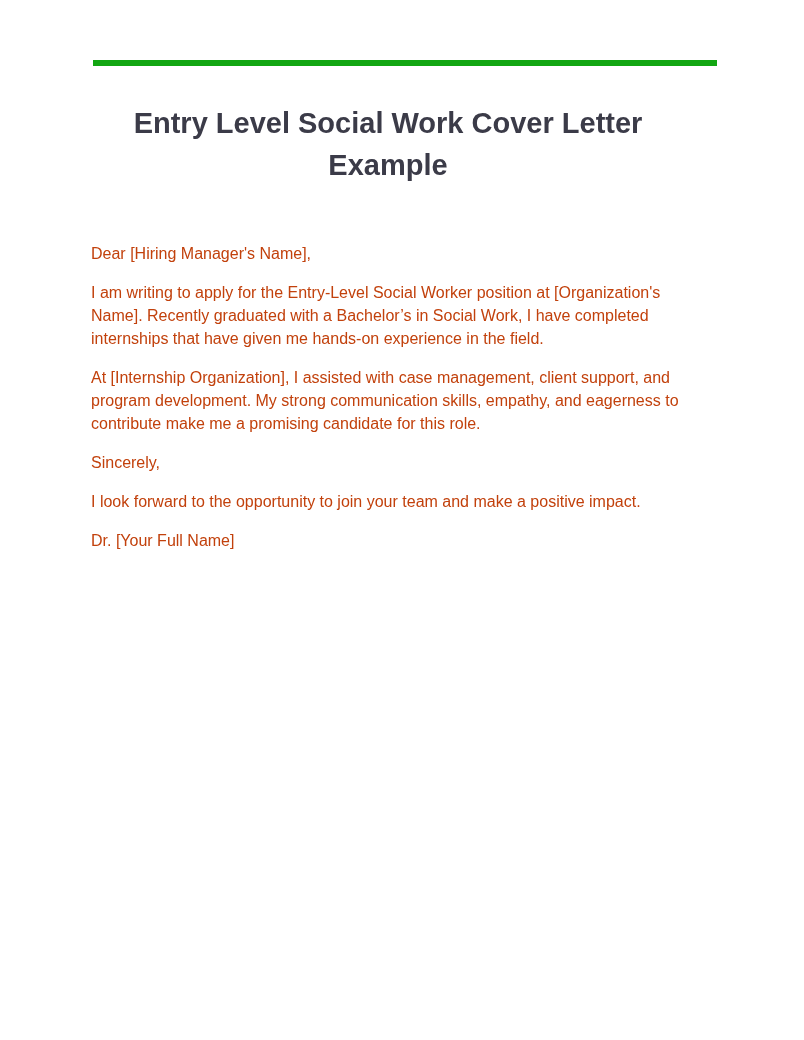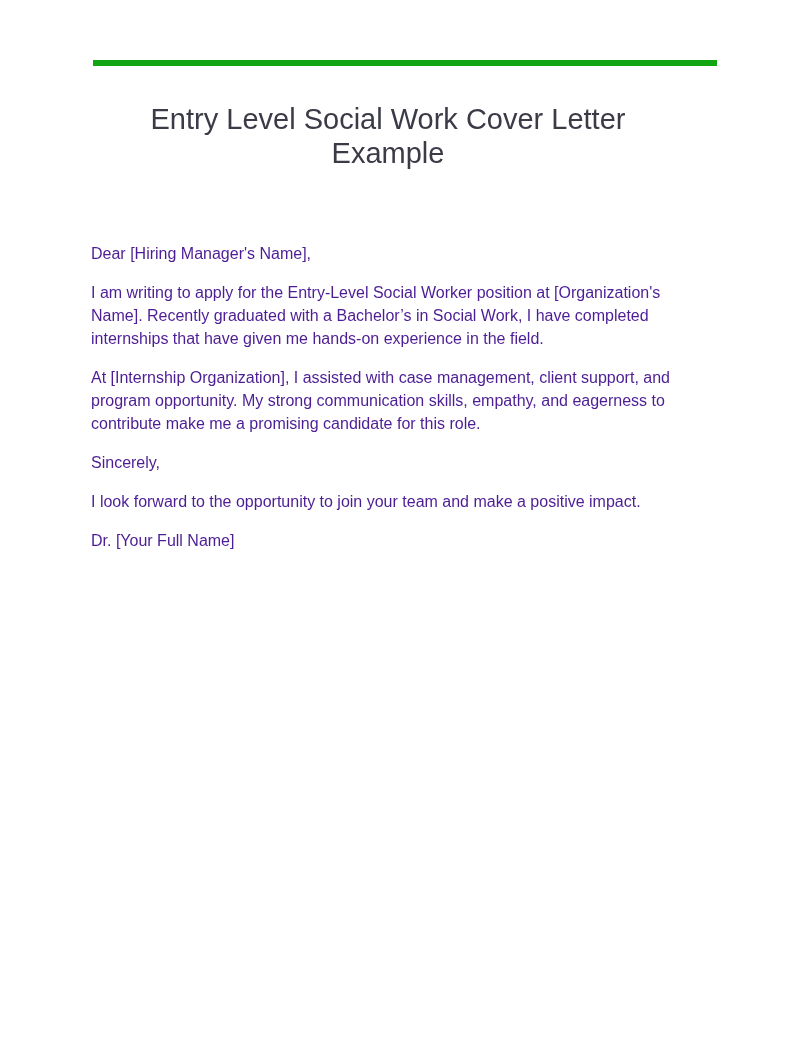--- a/index.html
+++ b/index.html
@@ -22,45 +22,45 @@
       height: 6px;
       background: #12a612;
     }
     .title {
       position: absolute;
       left: 93px;
       top: 102px;
       width: 590px;
       text-align: center;
       font-size: 29px;
-      line-height: 34px;
+      line-height: 42px;
       color: #3b3b48;
-      font-weight: normal;
+      font-weight: bold;
       margin: 0;
     }
     .letter {
       position: absolute;
       left: 91px;
       top: 242px;
       width: 610px;
       font-size: 16px;
       line-height: 23px;
-      color: #4c1d95;
+      color: #c2410c;
     }
     .letter p {
       margin: 0 0 16px 0;
     }
   </style>
 </head>
 <body>
 
 <div class="top-bar"></div>
 
 <h1 class="title">Entry Level Social Work Cover Letter Example</h1>
 
 <div class="letter">
   <p>Dear [Hiring Manager's Name],</p>
   <p>I am writing to apply for the Entry-Level Social Worker position at [Organization's Name]. Recently graduated with a Bachelor’s in Social Work, I have completed internships that have given me hands-on experience in the field.</p>
-  <p>At [Internship Organization], I assisted with case management, client support, and program opportunity. My strong communication skills, empathy, and eagerness to contribute make me a promising candidate for this role.</p>
+  <p>At [Internship Organization], I assisted with case management, client support, and program development. My strong communication skills, empathy, and eagerness to contribute make me a promising candidate for this role.</p>
   <p>Sincerely,</p>
   <p>I look forward to the opportunity to join your team and make a positive impact.</p>
   <p>Dr. [Your Full Name]</p>
 </div>
 
 </body></html>

